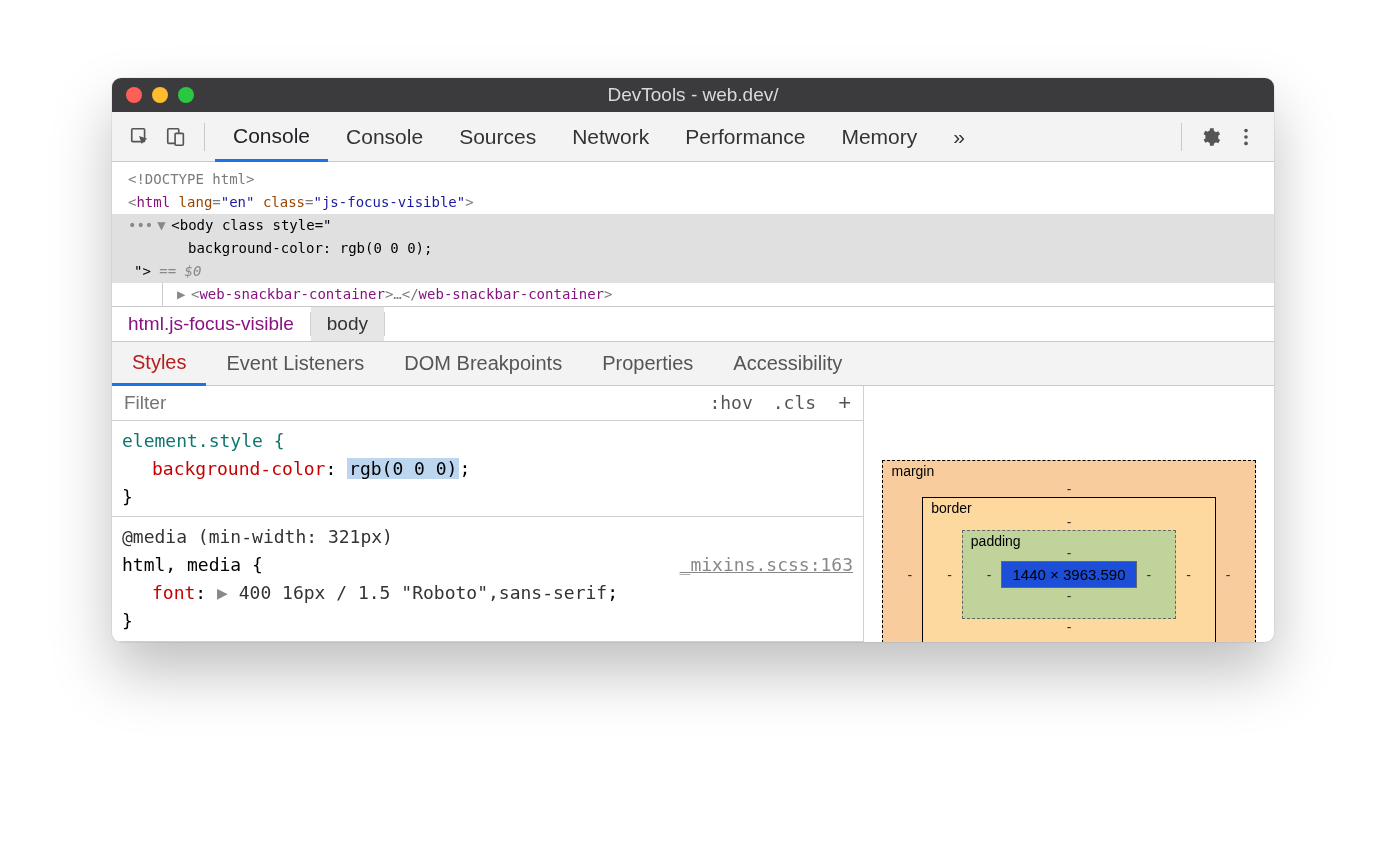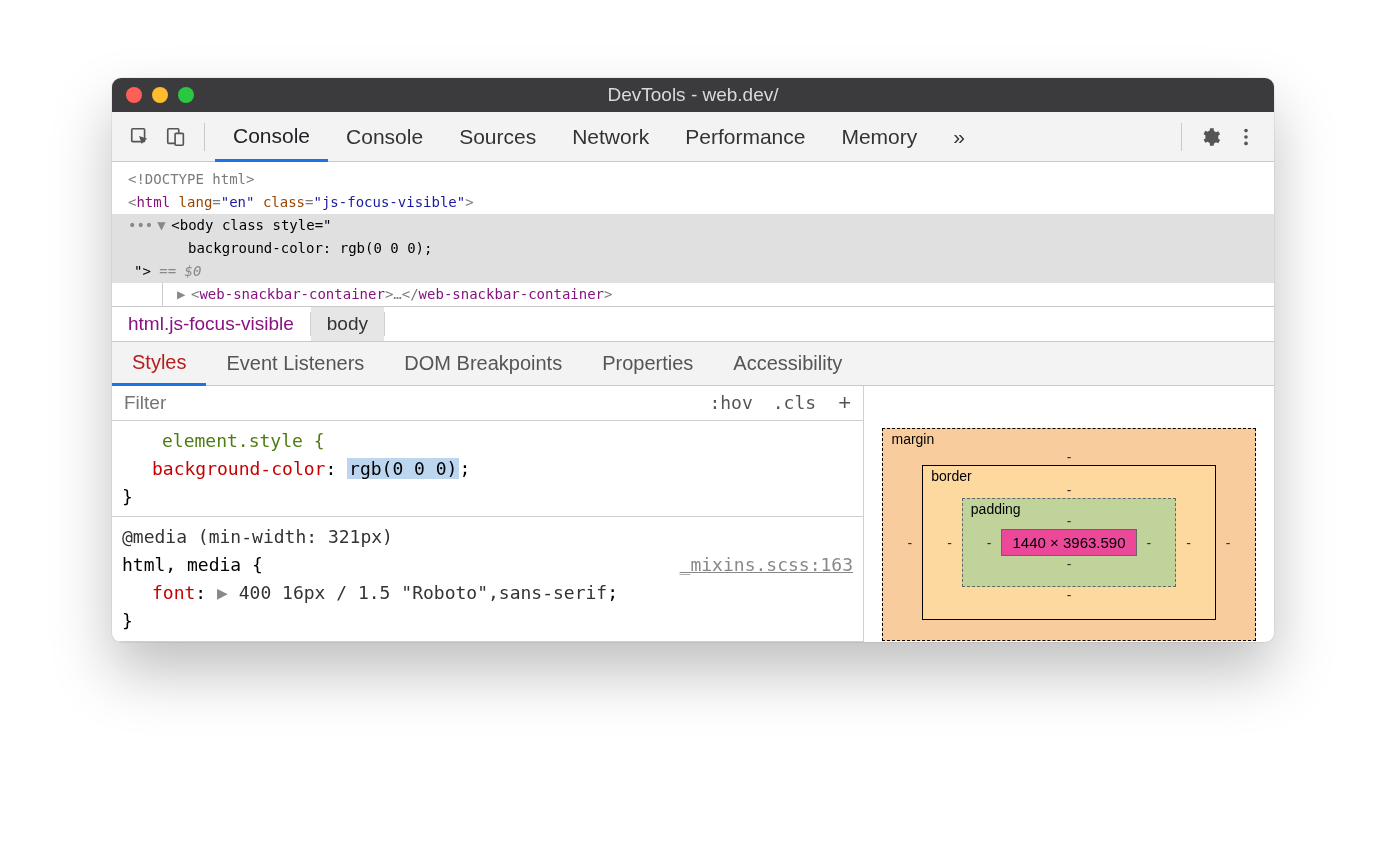--- a/index.html
+++ b/index.html
@@ -109,42 +109,42 @@
     display:flex; align-items:center;
     height:40px; border-bottom:1px solid #d0d0d0;
     font-size:18px;
   }
   .filter-row input {
     flex:1; border:none; outline:none; padding:0 12px; font-size:19px; color:#701a75; background:transparent;
   }
   .filter-row .pill { padding:0 10px; color:#555; font-family:Menlo,monospace; font-size:18px;}
   .filter-row .plus { padding:0 12px; color:#555; font-size:22px;}
   .style-block { padding:6px 10px; border-bottom:1px solid #d0d0d0; font-family:Menlo,monospace; font-size:18px; line-height:1.55;}
-  .style-block .selector { color:#4d7c0f;margin-left:40px; }
+  .style-block .selector { color:#0f766e; }
   .style-block .prop { color:#c80000; }
   .style-block .val { color:#333; }
   .style-block .hl { background:#bcd6f0; padding:0 2px;}
   .style-block .src { float:right; color:#888; text-decoration:underline; font-size:18px;}
   .style-block .media { color:#333; }
   .style-block .disc { color:#888; }
   
   .box-col { width:410px; display:flex; align-items:flex-start; justify-content:center; padding-top:42px;}
   .bm-layer {
     border:1px dashed #000;
     padding:20px 24px;
     font-size:15px;
     font-family:-apple-system, sans-serif;
     position:relative;
     text-align:center;
     display:inline-block;
   }
-  .bm-margin { background:#f8cc9c; }
+  .bm-margin { background:#f8cc9c;margin-top:32px; }
   .bm-border { background:#fdd89f; border:1px solid #000; padding:16px 24px;}
   .bm-padding { background:#c0d39b; border:1px dashed #666; padding:14px 24px;}
-  .bm-content { background:#ec4899; border:1px solid #666; padding:4px 10px; white-space:nowrap;}
+  .bm-content { background:#1d4ed8; border:1px solid #666; padding:4px 10px; white-space:nowrap;}
   .bm-label { position:absolute; top:2px; left:8px; font-size:14px;}
   .bm-dash { color:#333; font-size:14px; }
   .bm-row { display:flex; align-items:center; gap:10px; justify-content:center;}
 </style>
 </head>
 <body>
 
 <div class="window">
 
   <div class="titlebar">

